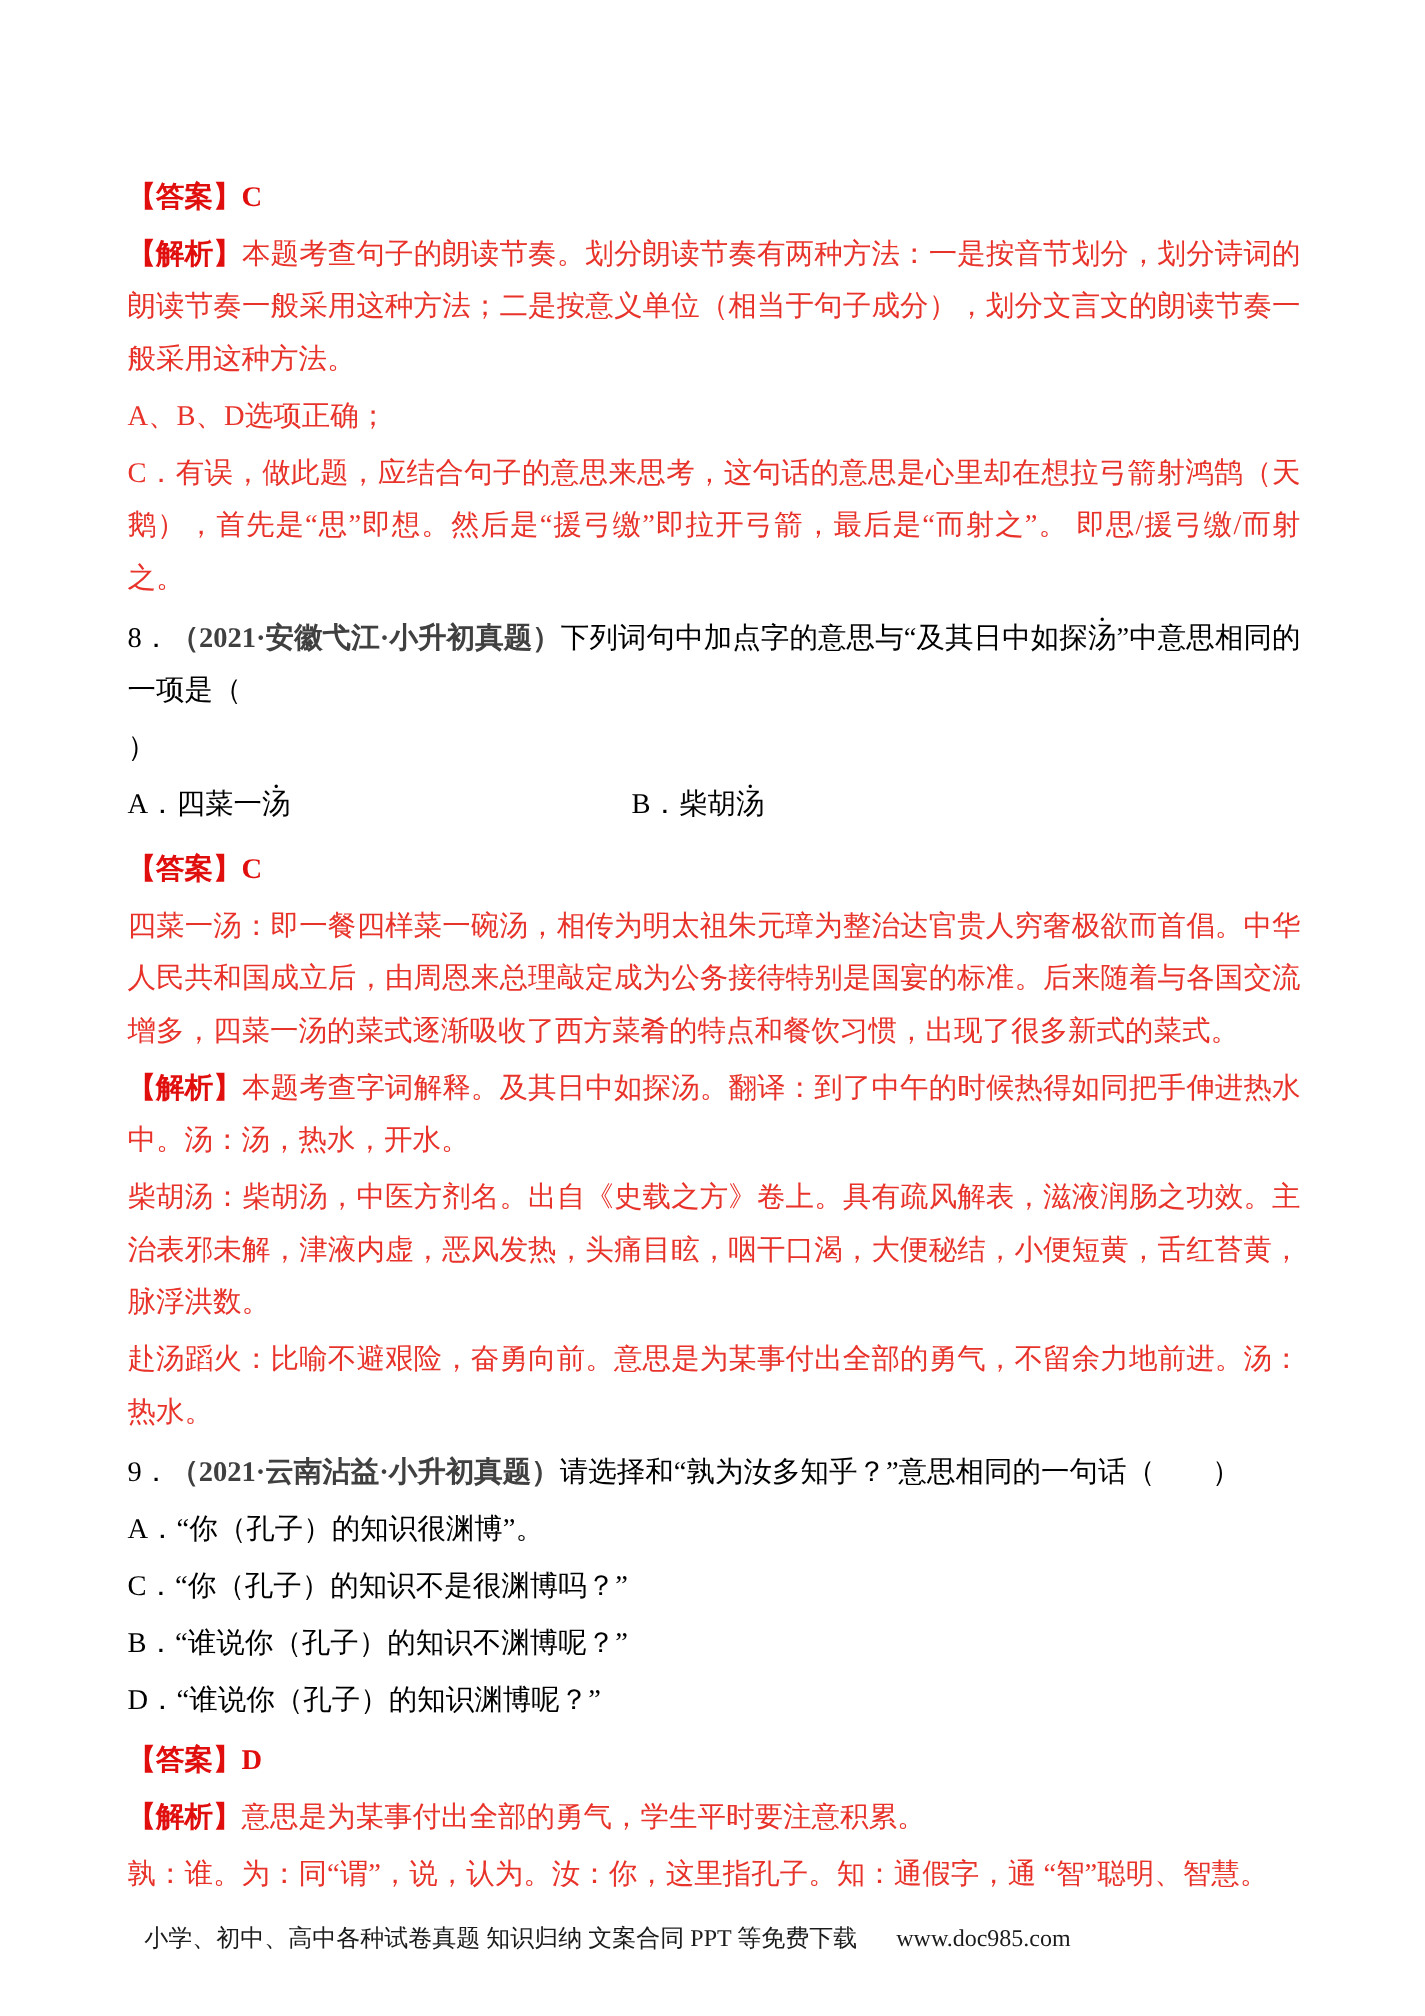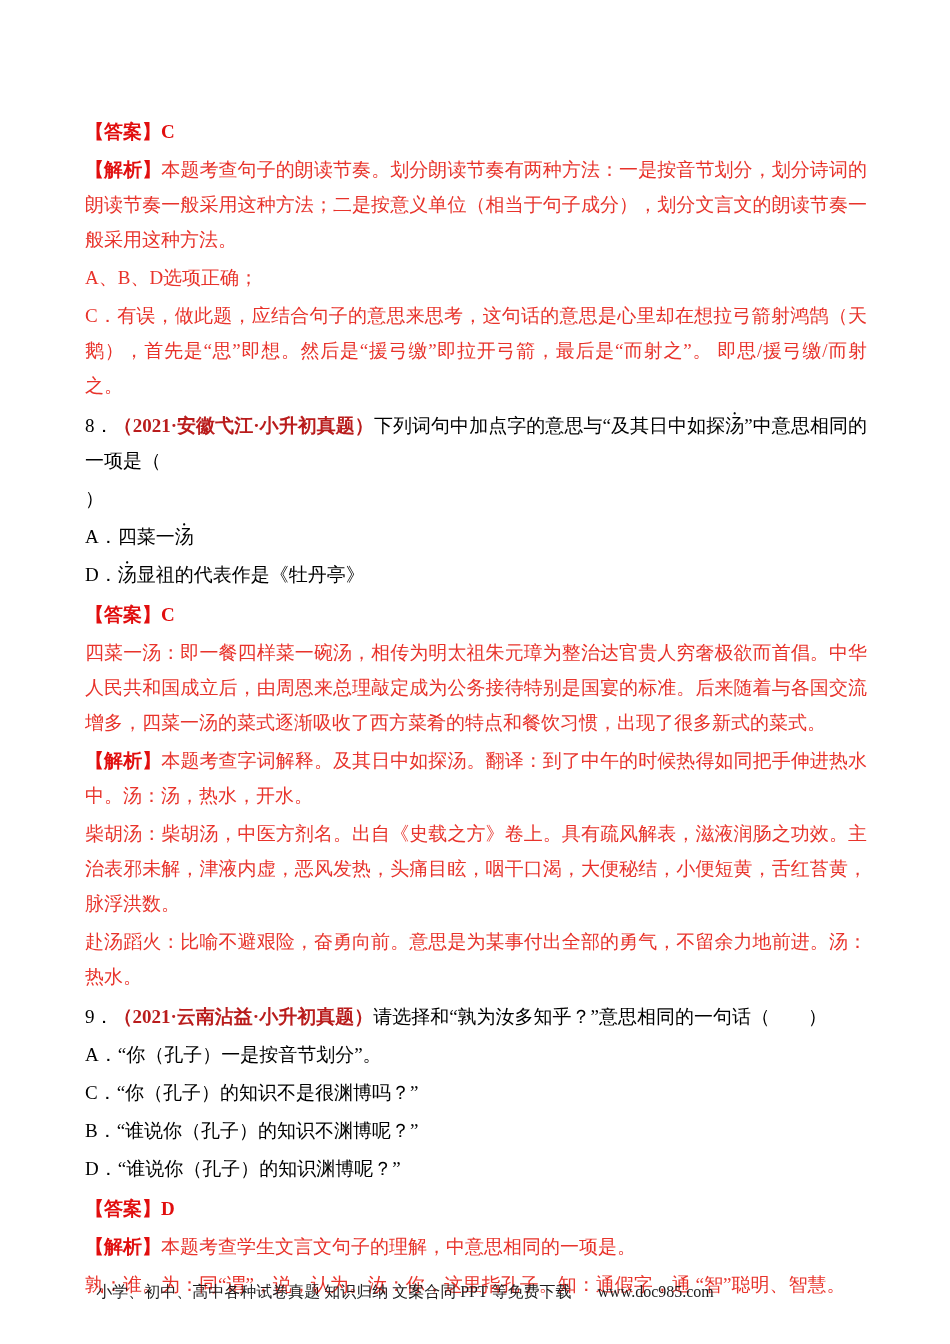--- a/index.html
+++ b/index.html
@@ -32,21 +32,21 @@
     color: #e10e0e;
     font-weight: bold;
   }
   .ans-letter {
     color: #e10e0e;
     font-weight: bold;
   }
   .red { color: #e8332b; }
   .black { color: #000000; }
   .cite {
-    color: #b91c1c;
+    color: #404040;
     font-weight: bold;
   }
   .dotted { position: relative; }
   .dotted::after {
     content: "\2022";
     position: absolute;
     left: 50%;
     top: -0.58em;
     transform: translateX(-50%);
     font-size: 0.5em;
@@ -80,40 +80,40 @@
 
     <p class="red"><span class="marker">【解析】</span><span>本题考查句子的朗读节奏。划分朗读节奏有两种方法：一是按音节划分，划分诗词的朗读节奏一般采用这种方法；二是按意义单位（相当于句子成分），划分文言文的朗读节奏一般采用这种方法。</span></p>
     <p class="red">A、B、D选项正确；</p>
     <p class="red">C．有误，做此题，应结合句子的意思来思考，这句话的意思是心里却在想拉弓箭射鸿鹄（天鹅），首先是“思”即想。然后是“援弓缴”即拉开弓箭，最后是“而射之”。 即思/援弓缴/而射之。</p>
 
     <p class="black block-gap"><span>8．</span><span class="cite">（2021·安徽弋江·小升初真题）</span><span>下列词句中加点字的意思与“及其日中如探</span><span class="dotted">汤</span><span>”中意思相同的一项是（</span></p>
     <p class="black">）</p>
 
     <div class="optgrid">
       <p class="black"><span>A．</span><span>四菜一</span><span class="dotted">汤</span><span></span></p>
+      <p class="black"><span>B．</span><span>柴胡</span><span class="dotted">汤</span><span></span></p>
     </div>
     <div class="optgrid">
-      <p class="black"><span>D．</span><span></span><span class="dotted">汤</span><span>显祖的代表作是《牡丹亭》</span></p>
     </div>
 
     <p class="block-gap"><span class="marker">【答案】</span><span class="ans-letter">C</span></p>
 
     <p class="red">四菜一汤：即一餐四样菜一碗汤，相传为明太祖朱元璋为整治达官贵人穷奢极欲而首倡。中华人民共和国成立后，由周恩来总理敲定成为公务接待特别是国宴的标准。后来随着与各国交流增多，四菜一汤的菜式逐渐吸收了西方菜肴的特点和餐饮习惯，出现了很多新式的菜式。</p>
     <p class="red"><span class="marker">【解析】</span><span>本题考查字词解释。及其日中如探汤。翻译：到了中午的时候热得如同把手伸进热水中。汤：汤，热水，开水。</span></p>
     <p class="red">柴胡汤：柴胡汤，中医方剂名。出自《史载之方》卷上。具有疏风解表，滋液润肠之功效。主治表邪未解，津液内虚，恶风发热，头痛目眩，咽干口渴，大便秘结，小便短黄，舌红苔黄，脉浮洪数。</p>
     <p class="red">赴汤蹈火：比喻不避艰险，奋勇向前。意思是为某事付出全部的勇气，不留余力地前进。汤：热水。</p>
 
     <p class="black block-gap"><span>9．</span><span class="cite">（2021·云南沾益·小升初真题）</span><span>请选择和“孰为汝多知乎？”意思相同的一句话（　　）</span></p>
 
-    <p class="black">A．“你（孔子）一是按音节划分”。</p>
+    <p class="black">A．“你（孔子）的知识很渊博”。</p>
     <p class="black">C．“你（孔子）的知识不是很渊博吗？”</p>
     <p class="black">B．“谁说你（孔子）的知识不渊博呢？”</p>
     <p class="black">D．“谁说你（孔子）的知识渊博呢？”</p>
 
     <p class="block-gap"><span class="marker">【答案】</span><span class="ans-letter">D</span></p>
 
-    <p class="red"><span class="marker">【解析】</span><span>本题考查学生文言文句子的理解，中意思相同的一项是。</span></p>
+    <p class="red"><span class="marker">【解析】</span><span>意思是为某事付出全部的勇气，学生平时要注意积累。</span></p>
     <p class="red">孰：谁。为：同“谓”，说，认为。汝：你，这里指孔子。知：通假字，通 “智”聪明、智慧。</p>
 
   </div>
 
   <div class="footer"><span>小学、初中、高中各种试卷真题 知识归纳 文案合同 PPT 等免费下载</span><span class="url">www.doc985.com</span></div>
 </div>
 
 </body></html>

